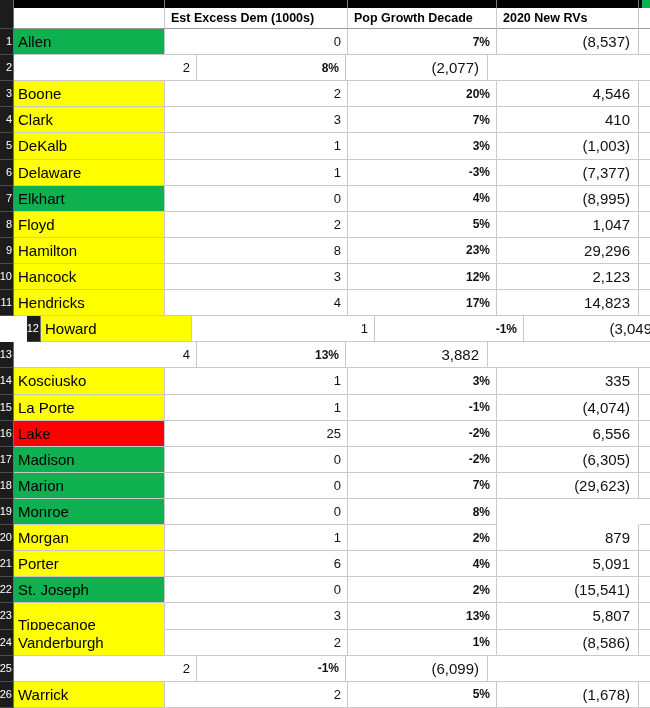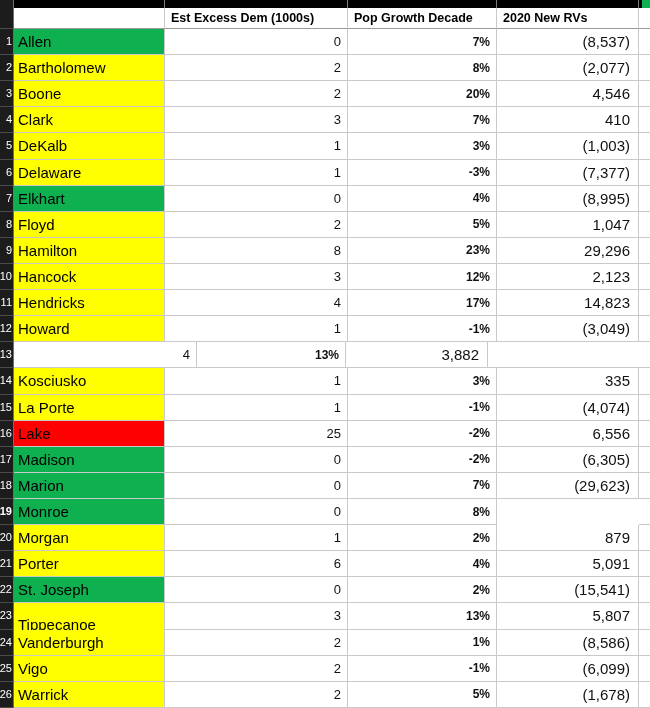--- a/index.html
+++ b/index.html
@@ -116,21 +116,20 @@
       <div class="row" style="height: 26.1154px;">
         <div class="gutter" style="height: 26.1154px;">1</div>
         <div class="cell c-name fill-green" style="height: 26.1154px;">Allen</div>
         <div class="cell c-dem" style="height: 26.1154px;">0</div>
         <div class="cell c-pop" style="height: 26.1154px;">7%</div>
         <div class="cell c-rv" style="height: 26.1154px;">(8,537)</div>
         <div class="cell c-edge" style="height: 26.1154px;"></div>
       </div>
       <div class="row" style="height: 26.1154px;">
         <div class="gutter" style="height: 26.1154px;">2</div>
-        <div class="cell c-name fill-yellow" style="height: 26.1154px;">Bartholomew</div>
         <div class="cell c-dem" style="height: 26.1154px;">2</div>
         <div class="cell c-pop" style="height: 26.1154px;">8%</div>
         <div class="cell c-rv" style="height: 26.1154px;">(2,077)</div>
         <div class="cell c-edge" style="height: 26.1154px;"></div>
       </div>
       <div class="row" style="height: 26.1154px;">
         <div class="gutter" style="height: 26.1154px;">3</div>
         <div class="cell c-name fill-yellow" style="height: 26.1154px;">Boone</div>
         <div class="cell c-dem" style="height: 26.1154px;">2</div>
         <div class="cell c-pop" style="height: 26.1154px;">20%</div>
@@ -194,21 +193,21 @@
         <div class="cell c-edge" style="height: 26.1154px;"></div>
       </div>
       <div class="row" style="height: 26.1154px;">
         <div class="gutter" style="height: 26.1154px;">11</div>
         <div class="cell c-name fill-yellow" style="height: 26.1154px;">Hendricks</div>
         <div class="cell c-dem" style="height: 26.1154px;">4</div>
         <div class="cell c-pop" style="height: 26.1154px;">17%</div>
         <div class="cell c-rv" style="height: 26.1154px;">14,823</div>
         <div class="cell c-edge" style="height: 26.1154px;"></div>
       </div>
-      <div class="row" style="height: 26.1154px;">
+      <div class="row" style="height: 26.1154px; padding-left: 27px;">
         <div class="gutter" style="height: 26.1154px;">12</div>
         <div class="cell c-name fill-yellow" style="height: 26.1154px;">Howard</div>
         <div class="cell c-dem" style="height: 26.1154px;">1</div>
         <div class="cell c-pop" style="height: 26.1154px;">-1%</div>
         <div class="cell c-rv" style="height: 26.1154px;">(3,049)</div>
         <div class="cell c-edge" style="height: 26.1154px;"></div>
       </div>
       <div class="row" style="height: 26.1154px;">
         <div class="gutter" style="height: 26.1154px;">13</div>
         <div class="cell c-dem" style="height: 26.1154px;">4</div>
@@ -250,21 +249,21 @@
       </div>
       <div class="row" style="height: 26.1154px;">
         <div class="gutter" style="height: 26.1154px;">18</div>
         <div class="cell c-name fill-green" style="height: 26.1154px;">Marion</div>
         <div class="cell c-dem" style="height: 26.1154px;">0</div>
         <div class="cell c-pop" style="height: 26.1154px;">7%</div>
         <div class="cell c-rv" style="height: 26.1154px;">(29,623)</div>
         <div class="cell c-edge" style="height: 26.1154px;"></div>
       </div>
       <div class="row" style="height: 26.1154px;">
-        <div class="gutter" style="height: 26.1154px; font-weight: bold;">19</div>
+        <div class="gutter" style="height: 26.1154px;">19</div>
         <div class="cell c-name fill-green" style="height: 26.1154px;">Monroe</div>
         <div class="cell c-dem" style="height: 26.1154px;">0</div>
         <div class="cell c-pop" style="height: 26.1154px;">8%</div>
         <div class="cell c-rv" style="height: 26.1154px; margin-top: 48px;">(11,700)</div>
         <div class="cell c-edge" style="height: 26.1154px;"></div>
       </div>
       <div class="row" style="height: 26.1154px;">
         <div class="gutter" style="height: 26.1154px;">20</div>
         <div class="cell c-name fill-yellow" style="height: 26.1154px;">Morgan</div>
         <div class="cell c-dem" style="height: 26.1154px;">1</div>
@@ -299,21 +298,20 @@
       <div class="row" style="height: 26.1154px;">
         <div class="gutter" style="height: 26.1154px;">24</div>
         <div class="cell c-name fill-yellow" style="height: 26.1154px;">Vanderburgh</div>
         <div class="cell c-dem" style="height: 26.1154px;">2</div>
         <div class="cell c-pop" style="height: 26.1154px;">1%</div>
         <div class="cell c-rv" style="height: 26.1154px;">(8,586)</div>
         <div class="cell c-edge" style="height: 26.1154px;"></div>
       </div>
       <div class="row" style="height: 26.1154px;">
         <div class="gutter" style="height: 26.1154px;">25</div>
-        <div class="cell c-name fill-yellow" style="height: 26.1154px;">Vigo</div>
         <div class="cell c-dem" style="height: 26.1154px;">2</div>
         <div class="cell c-pop" style="height: 26.1154px;">-1%</div>
         <div class="cell c-rv" style="height: 26.1154px;">(6,099)</div>
         <div class="cell c-edge" style="height: 26.1154px;"></div>
       </div>
       <div class="row" style="height: 26.1154px;">
         <div class="gutter" style="height: 26.1154px;">26</div>
         <div class="cell c-name fill-yellow" style="height: 26.1154px;">Warrick</div>
         <div class="cell c-dem" style="height: 26.1154px;">2</div>
         <div class="cell c-pop" style="height: 26.1154px;">5%</div>

